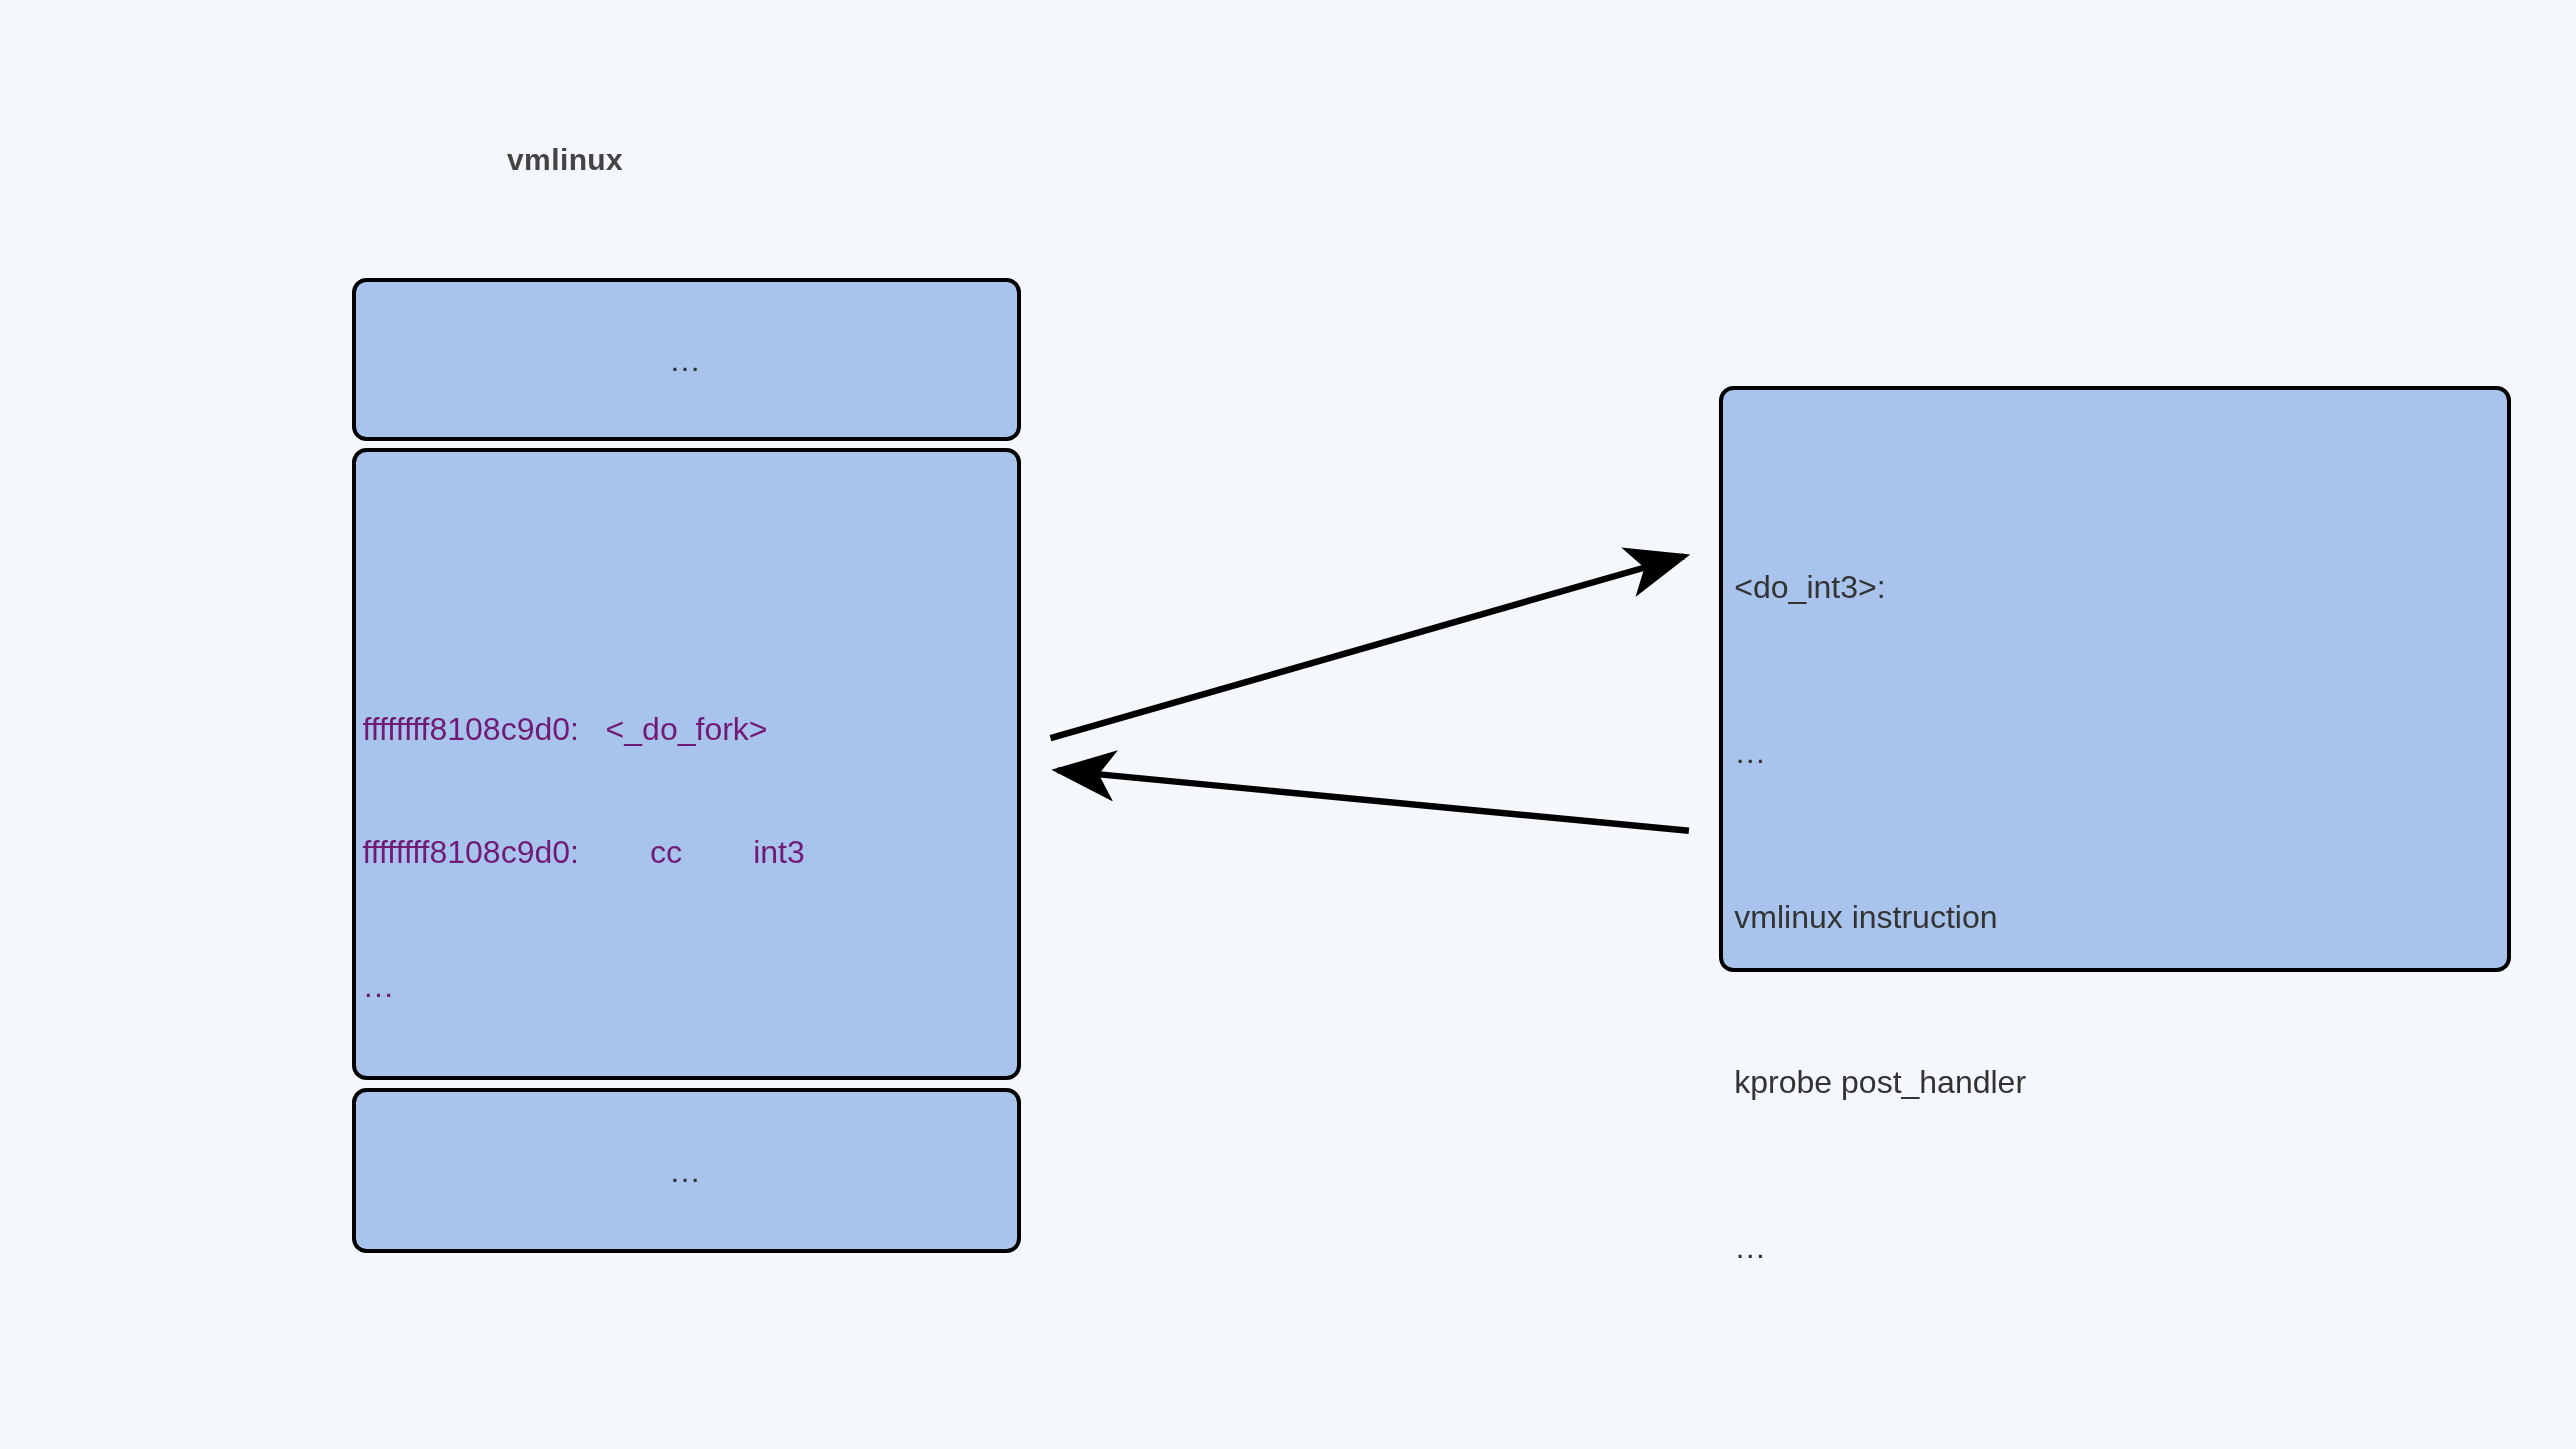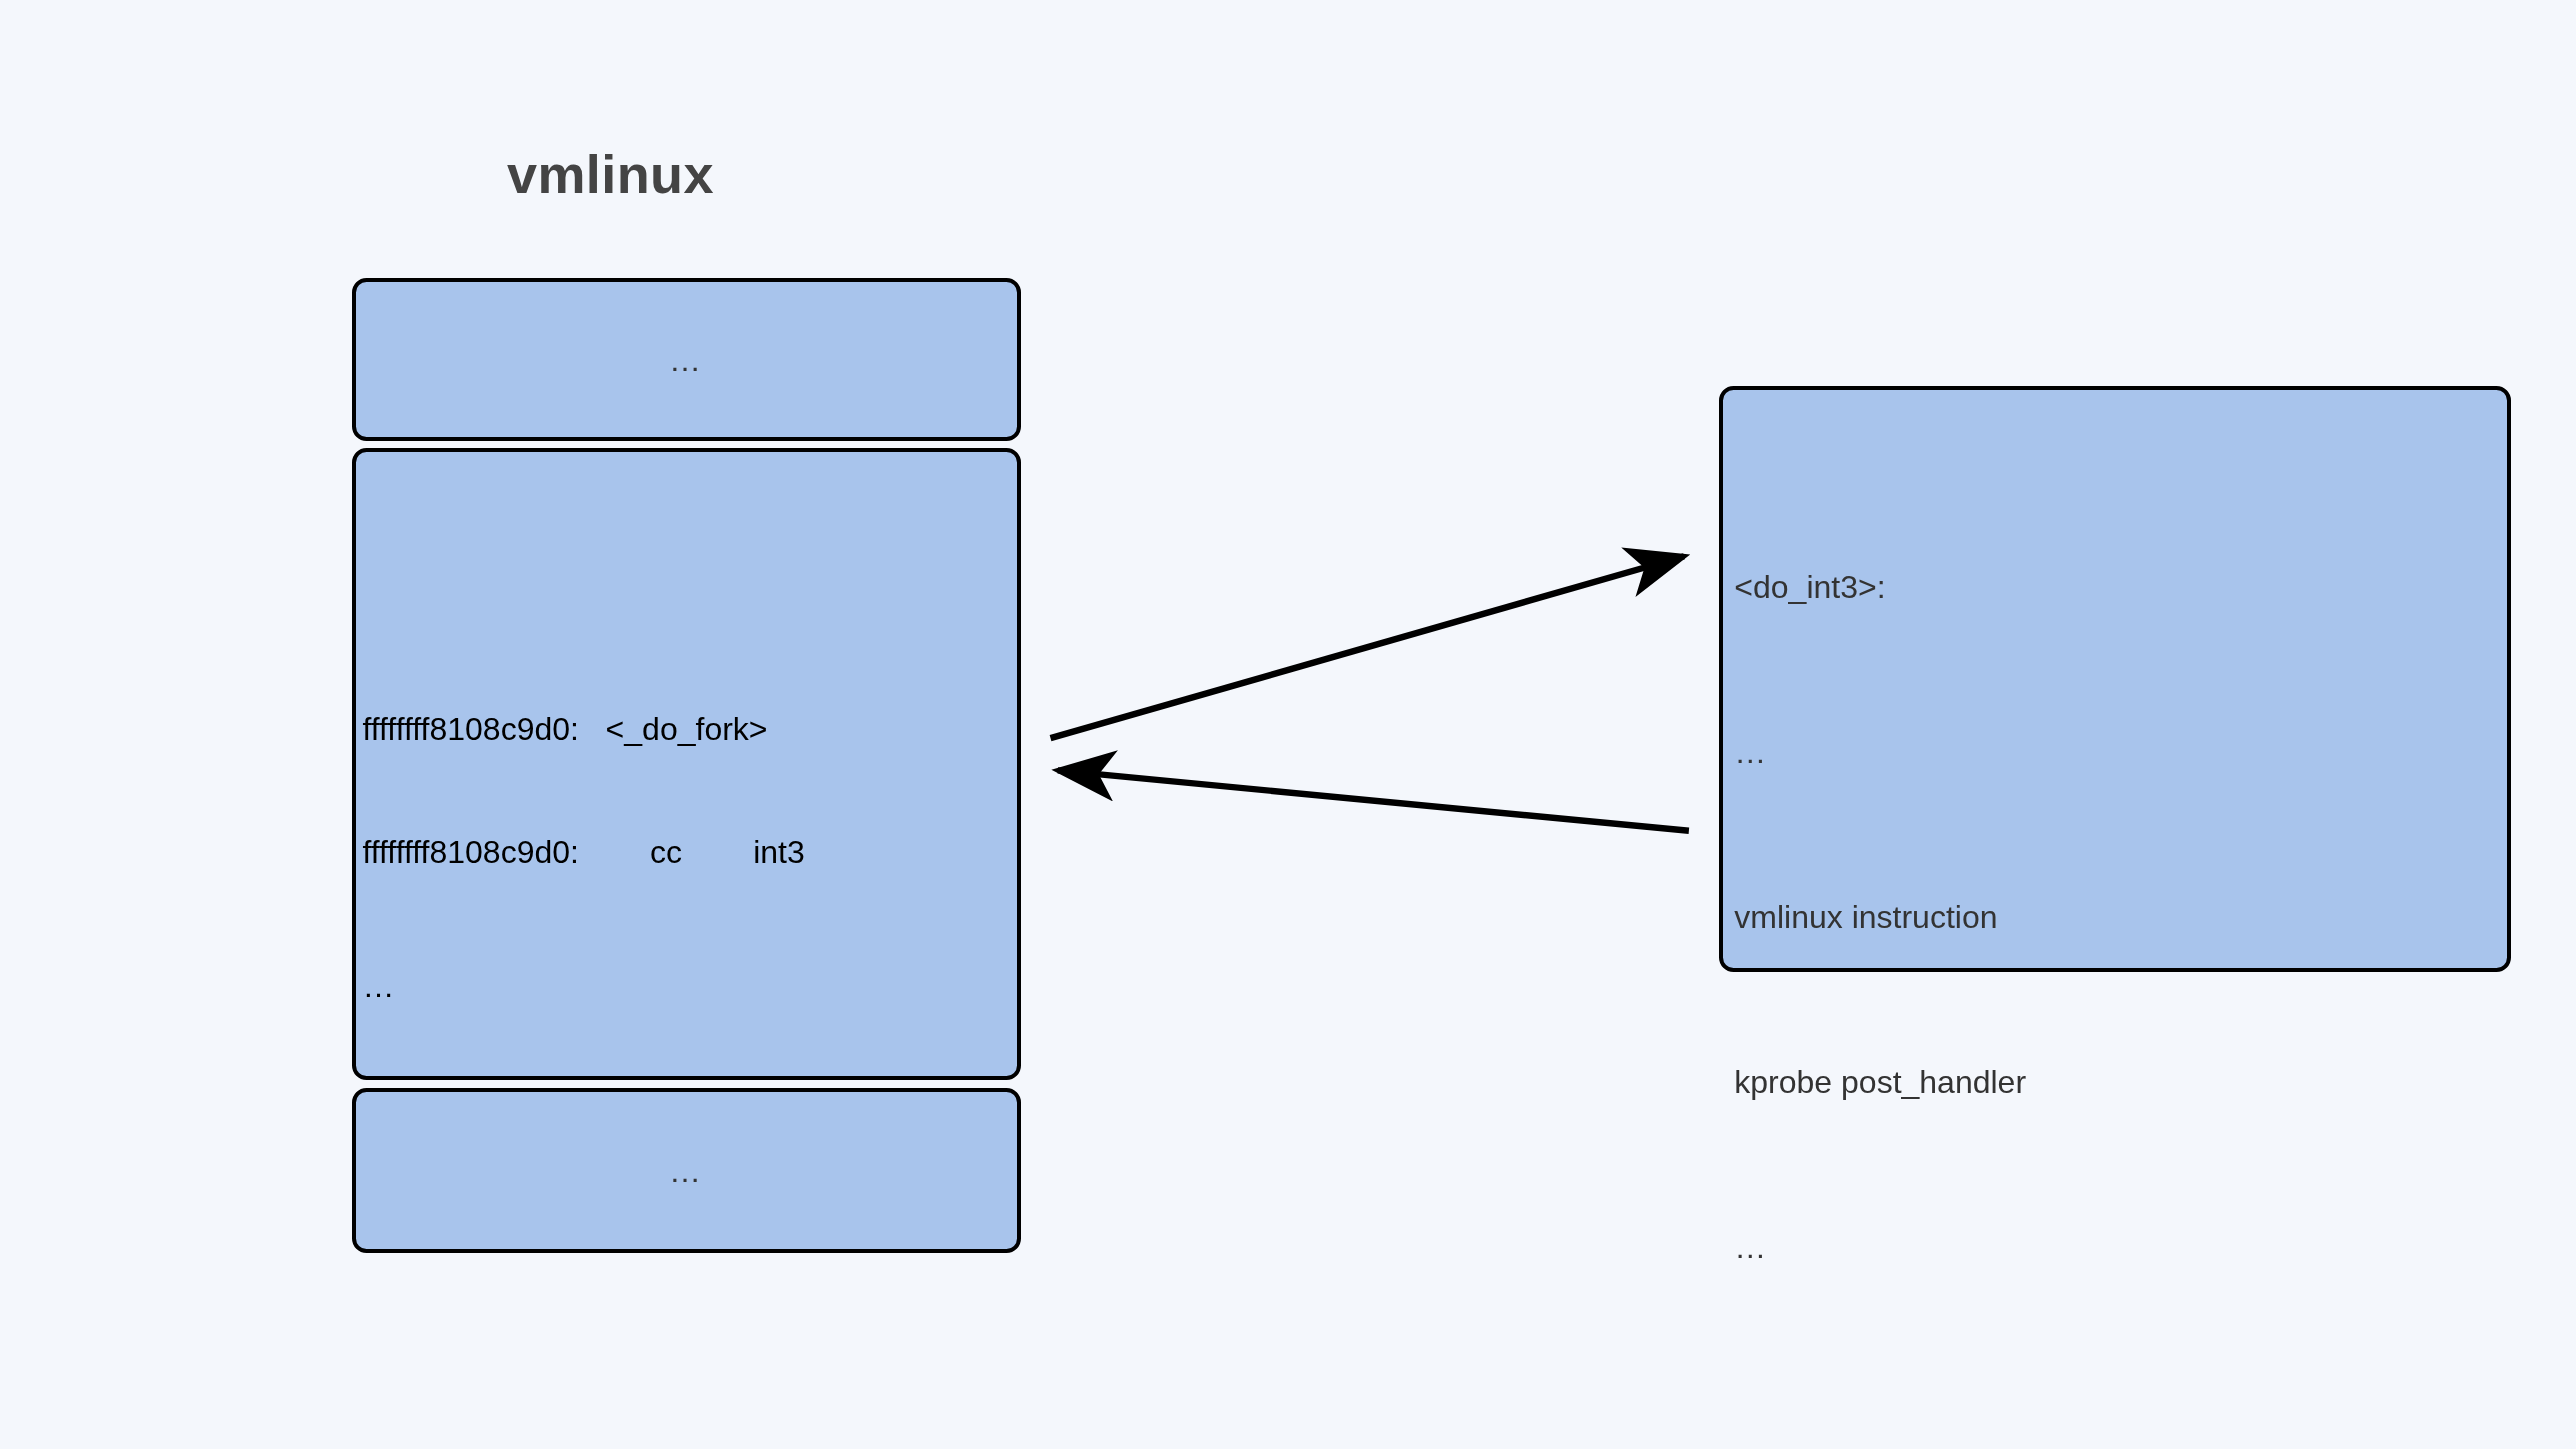--- a/index.html
+++ b/index.html
@@ -19,21 +19,21 @@
     position: relative;
     width: 2576px;
     height: 1449px;
   }
 
   
   .diagram-title {
     position: absolute;
     left: 507px;
     top: 143px;
-    font-size: 54px;
+    font-size: 30px;
     font-weight: bold;
     color: #444444;
     letter-spacing: 0.4px;
     white-space: nowrap;
   }
 
   
   .node {
     position: absolute;
     box-sizing: border-box;
@@ -64,21 +64,21 @@
     letter-spacing: 3.2px;
   }
 
   
   .code-block {
     position: absolute;
     left: 6.4px;
     top: 175px;
     font-size: 32px;
     line-height: 1.28;
-    color: #000000;
+    color: #701a75;
     white-space: pre;
   }
   .code-line { white-space: pre; }
   .code-line.gap { margin-top: 11.3px; }
 
   
   .handler-block {
     position: absolute;
     left: 11.3px;
     top: 60px;

